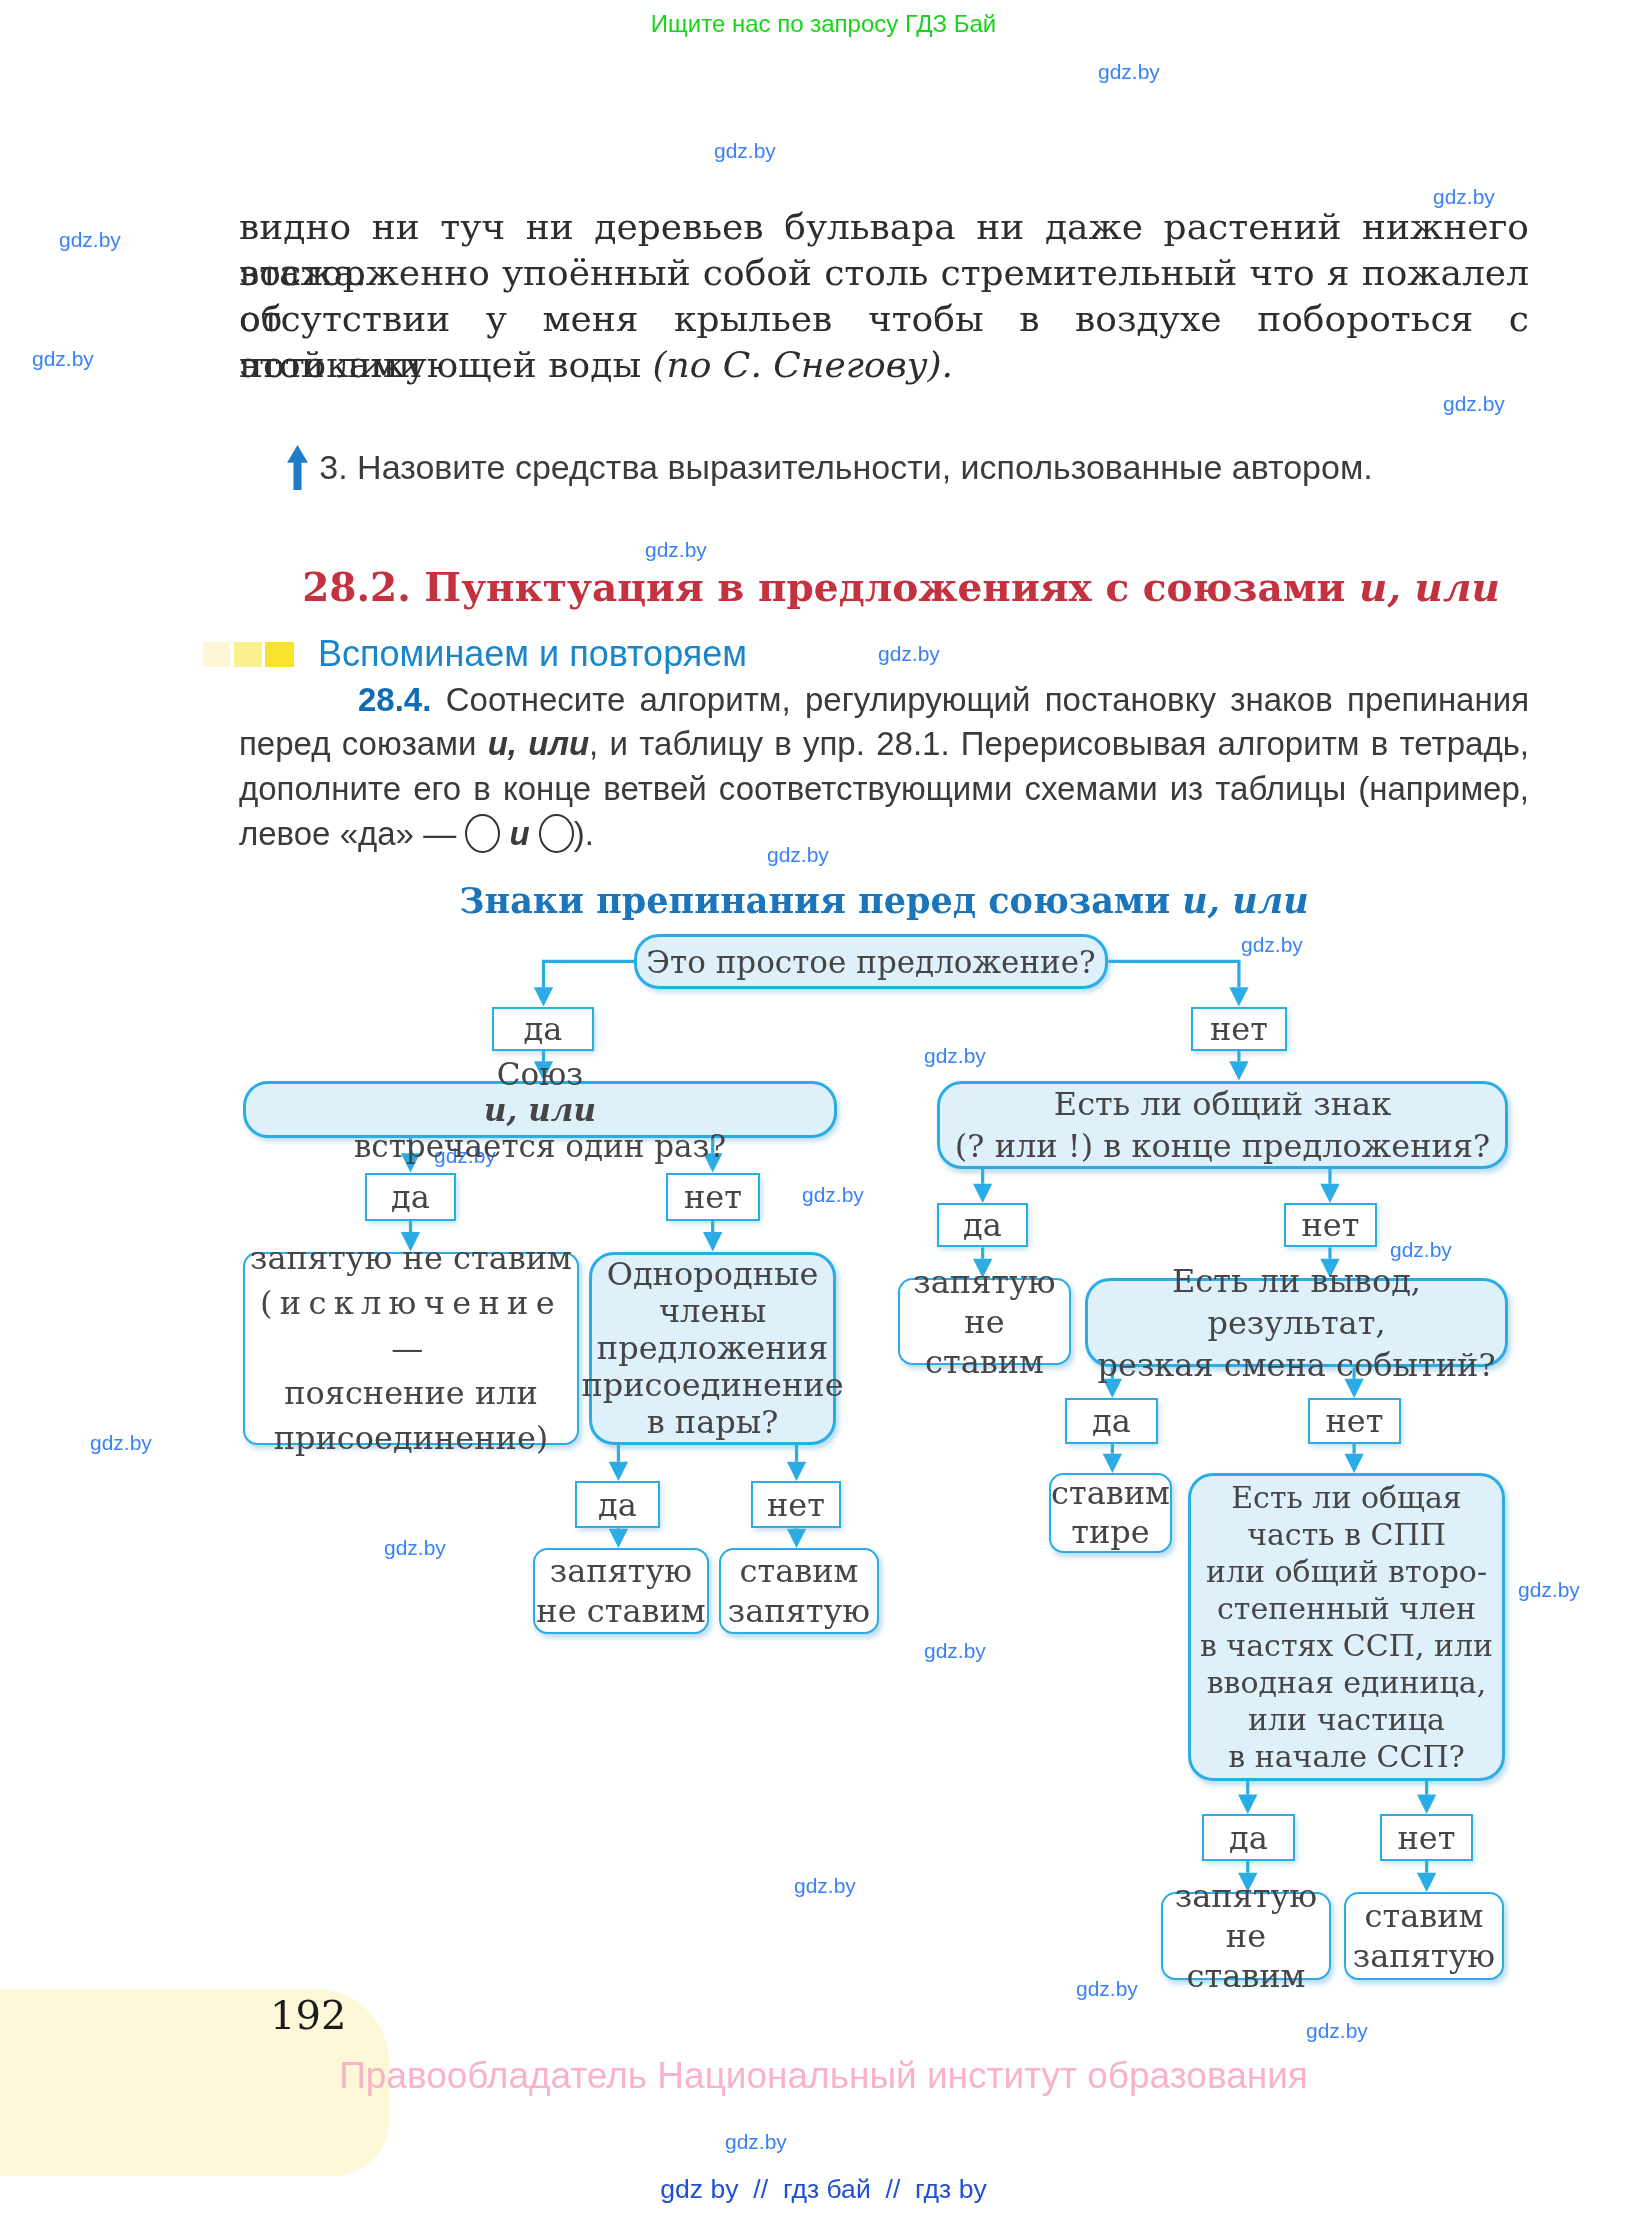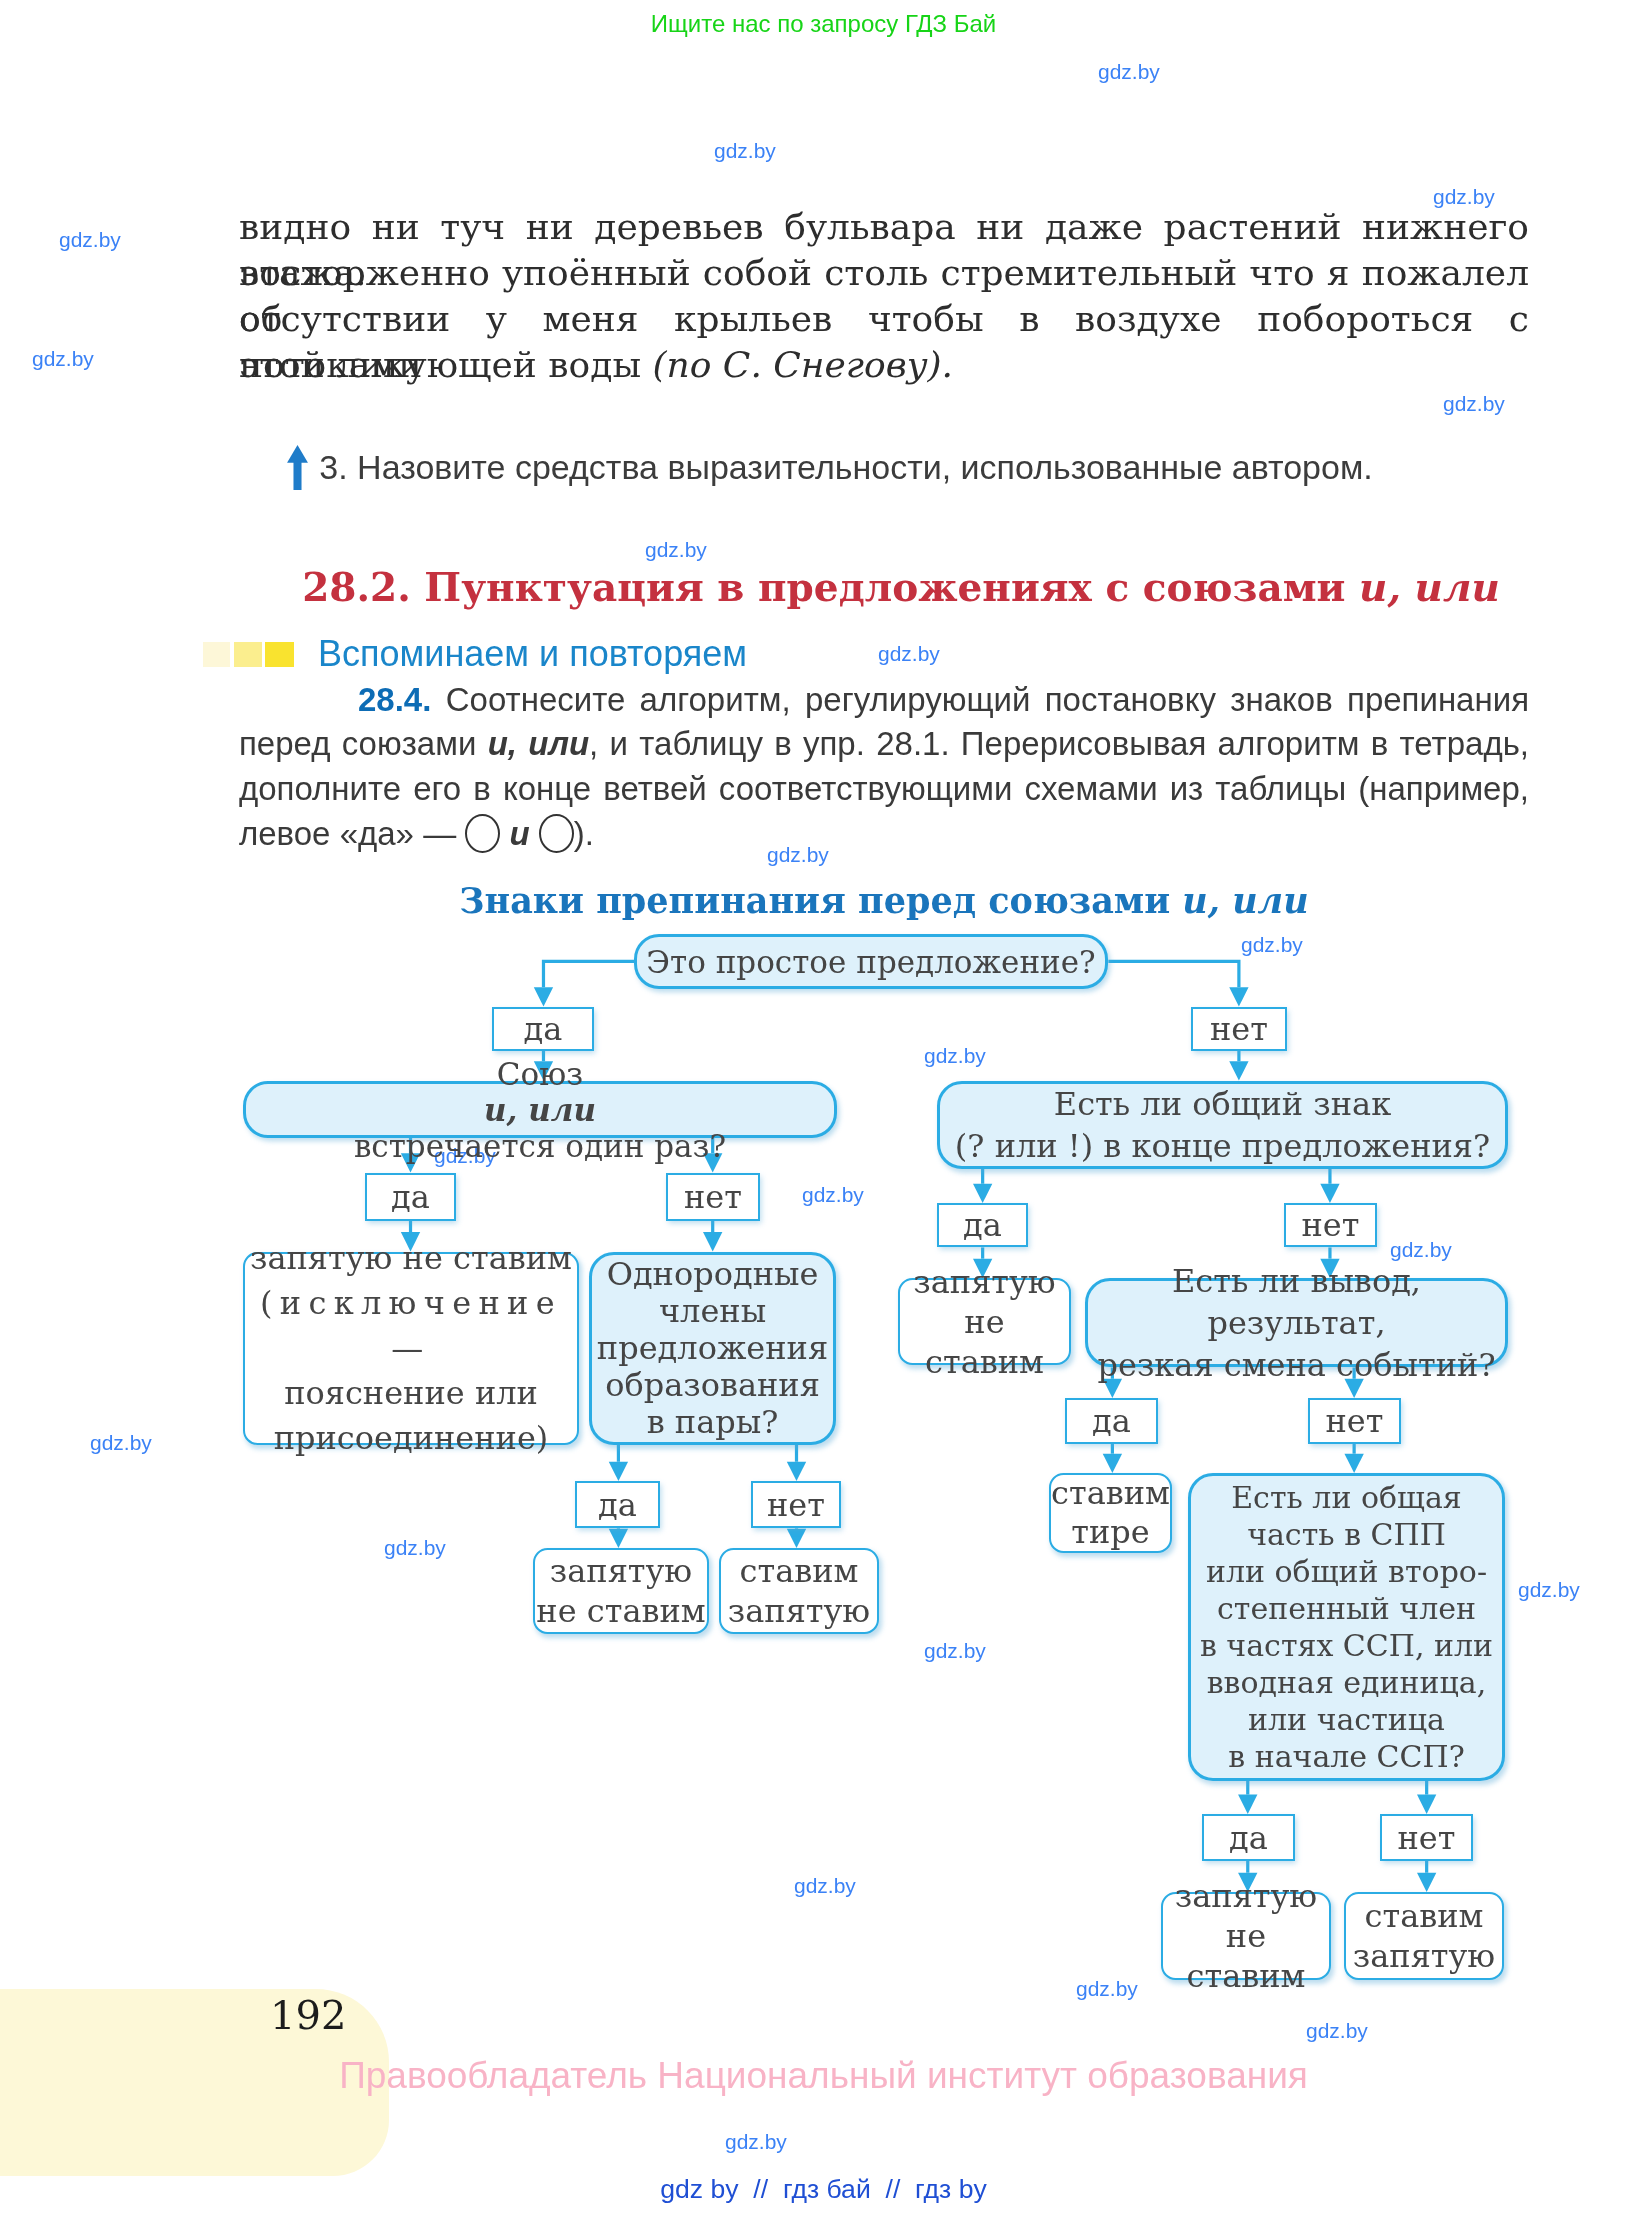--- a/index.html
+++ b/index.html
@@ -207,21 +207,21 @@
     <span class="bl">запятую не ставим</span>
     <span class="bl ls">(исключение —</span>
     <span class="bl">пояснение или</span>
     <span class="bl">присоединение)</span>
   </div>
 
   <div class="qbox" style="left:589px;top:1252px;width:247px;height:193px;font-size:32px;line-height:37px;">
     <span class="bl">Однородные</span>
     <span class="bl">члены</span>
     <span class="bl">предложения</span>
-    <span class="bl">образования</span>
+    <span class="bl">присоединение</span>
     <span class="bl">в пары?</span>
   </div>
 
   <div class="ynbox" style="left:575px;top:1481px;width:85px;height:47px;">да</div>
   <div class="ynbox" style="left:751px;top:1481px;width:90px;height:47px;">нет</div>
 
   <div class="abox" style="left:533px;top:1548px;width:176px;height:86px;font-size:32px;line-height:40px;">
     <span class="bl">запятую</span>
     <span class="bl">не ставим</span>
   </div>

